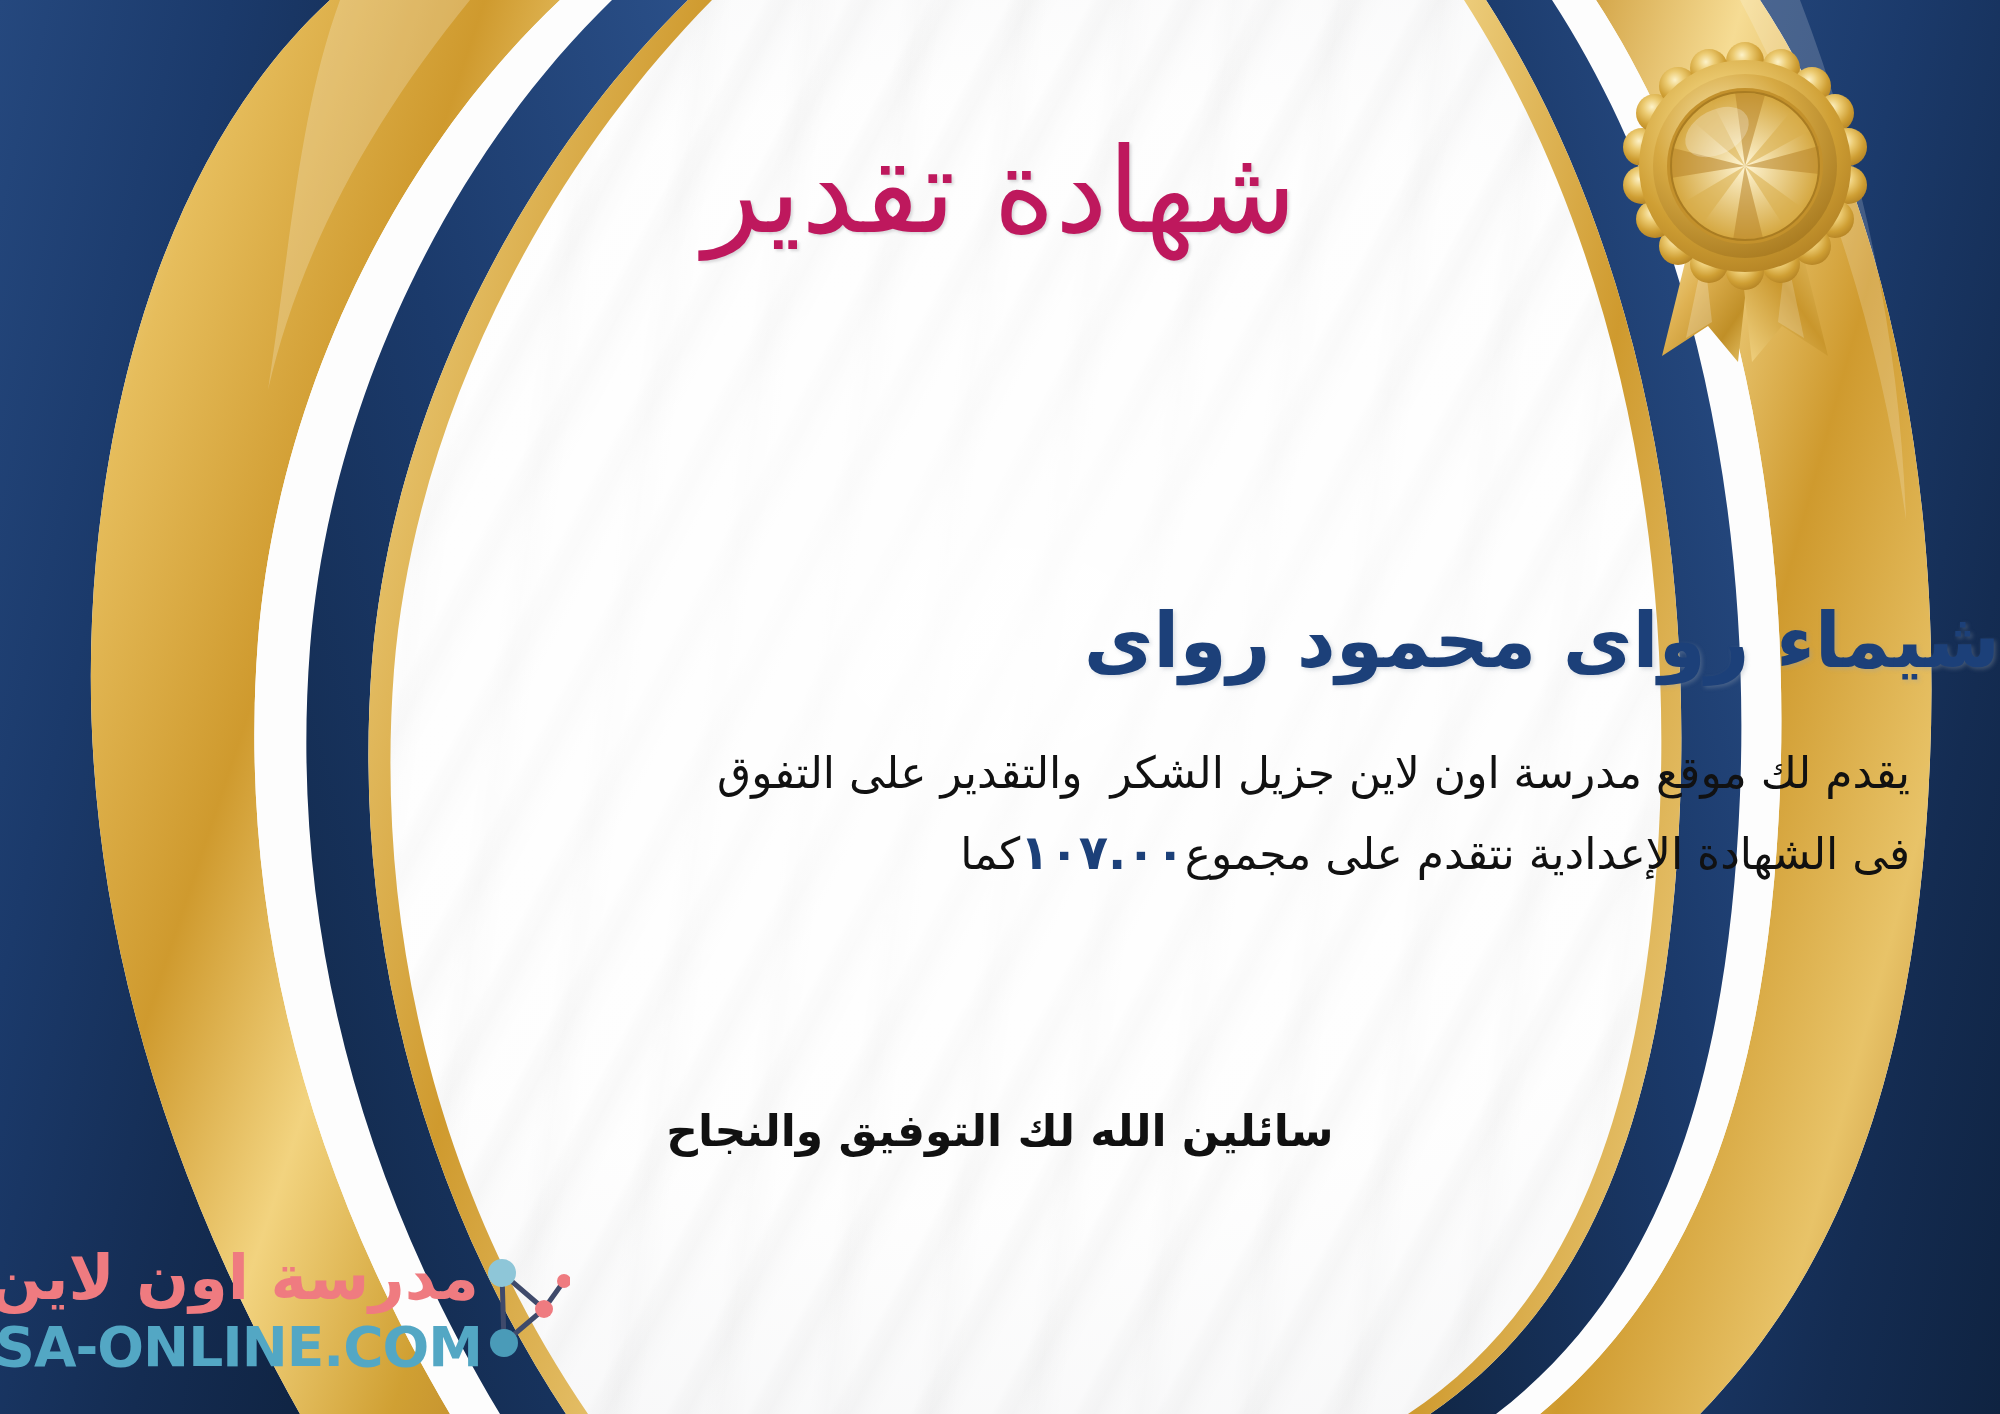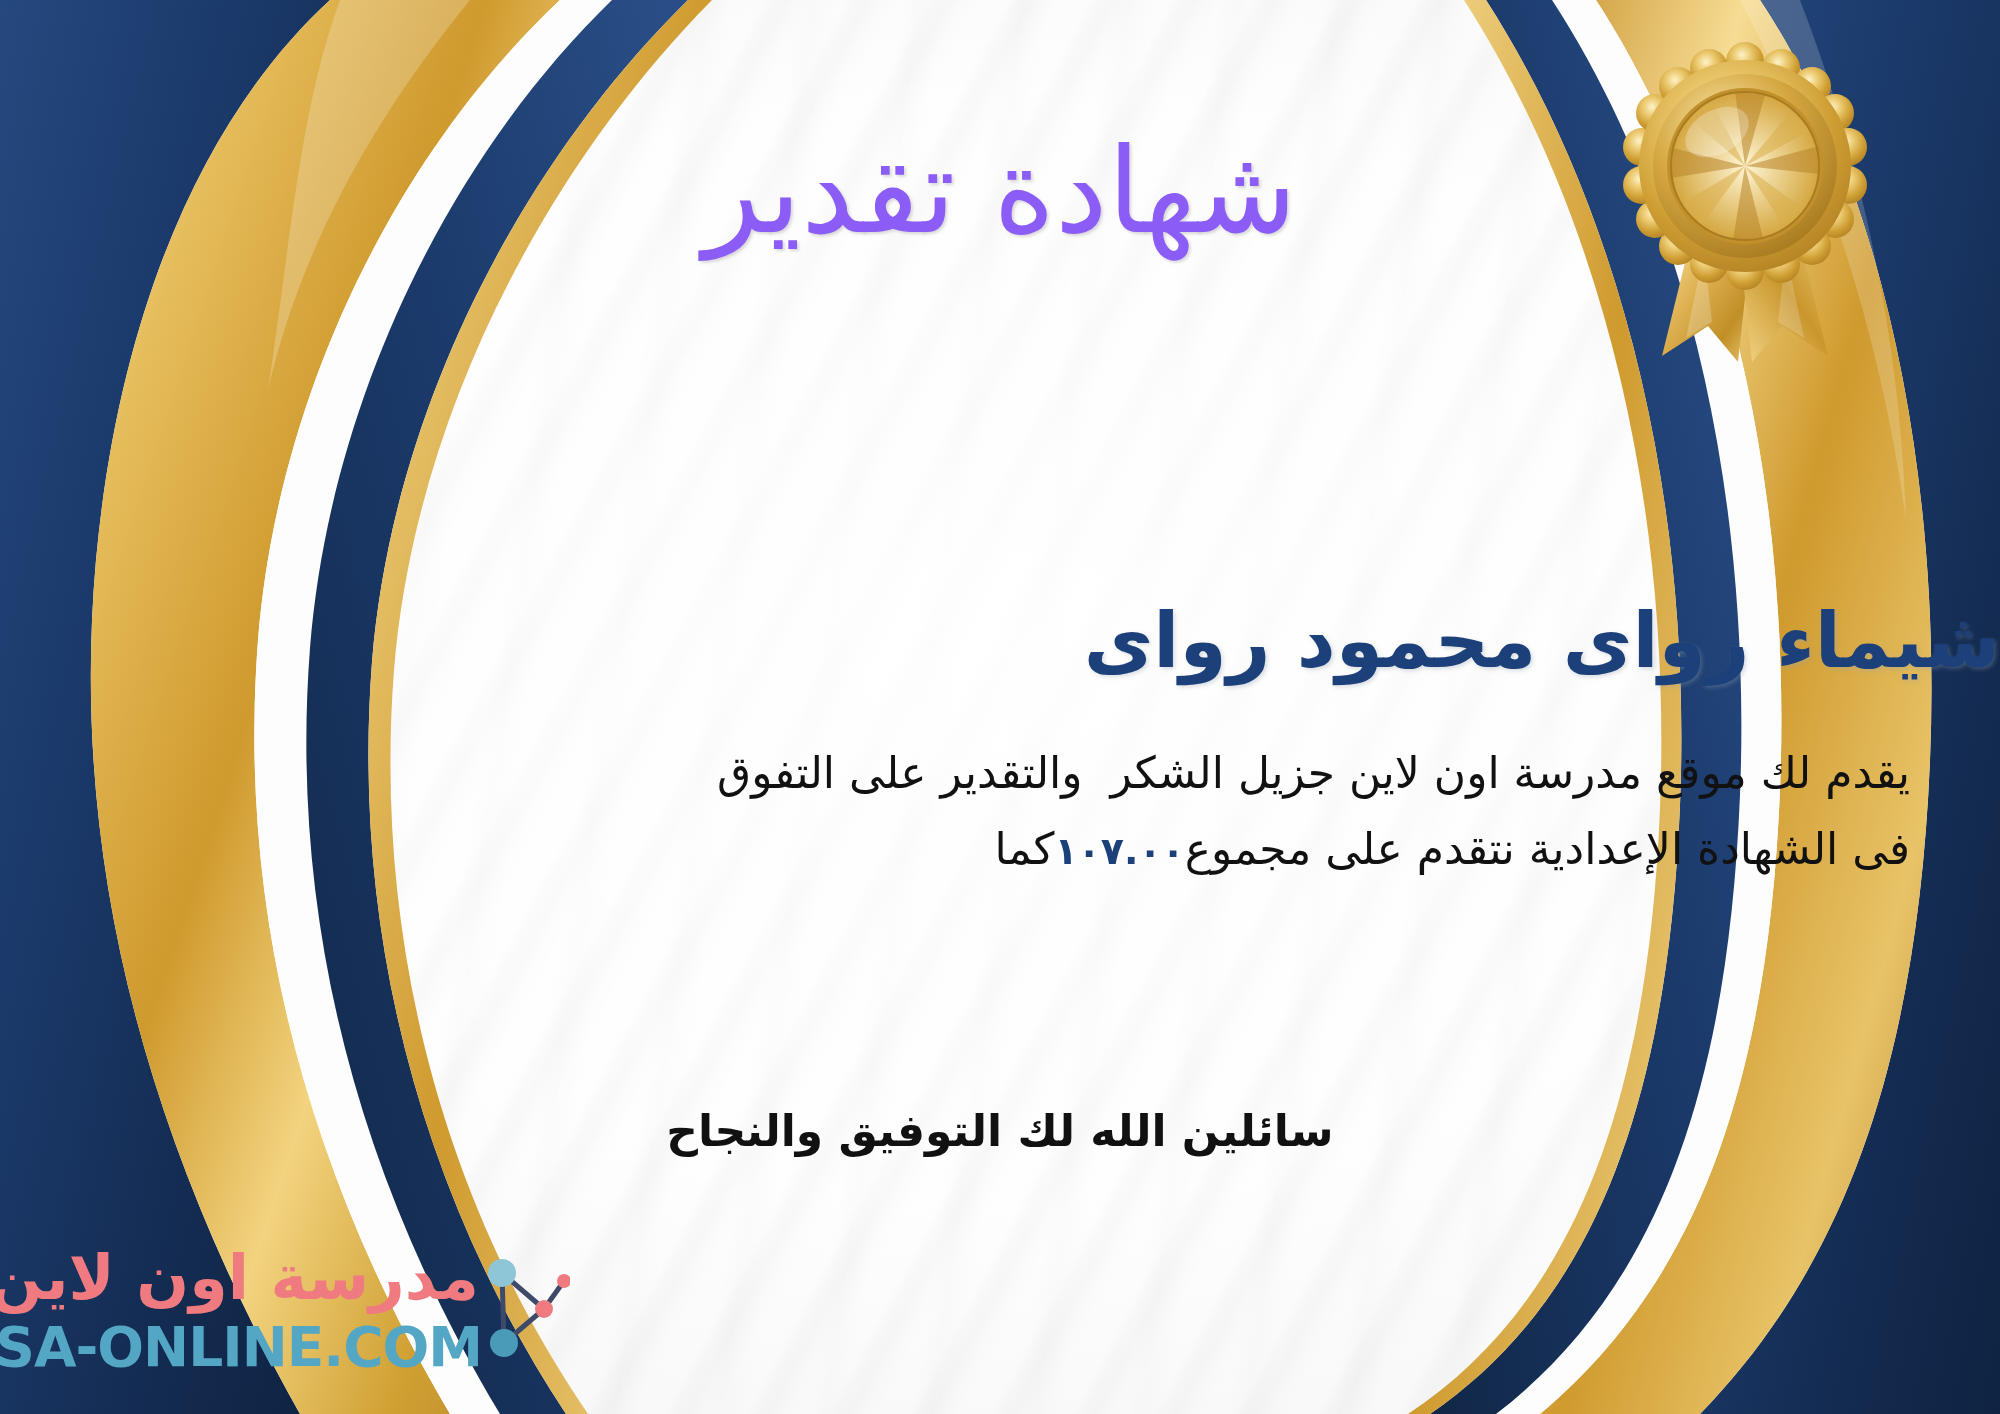--- a/index.html
+++ b/index.html
@@ -53,21 +53,21 @@
     position:absolute;
     left:0; top:0; width:2000px; height:1414px;
     direction:rtl;
   }
   .title {
     position:absolute;
     top:118px; left:0; width:2000px;
     text-align:center;
     font-size:118px;
     font-weight:400;
-    color:#8b5cf6;
+    color:#be185d;
     letter-spacing:0px;
     line-height:1.25;
     text-shadow:2px 2px 3px rgba(150,150,155,0.35);
   }
   .recipient {
     position:absolute;
     top:544px; left:0; width:2000px;
     text-align:right;
     font-size:76px;
     font-weight:700;
@@ -82,21 +82,21 @@
     text-align:right;
     color:#111;
     font-size:44px;
     line-height:1.72;
     font-weight:400;
   }
   .body-block .ln { display:block; white-space:pre; }
   .score {
     color:#1c4079;
     font-weight:700;
-    font-size:38px;
+    font-size:48px;
     letter-spacing:1px;
   }
   .closing {
     position:absolute;
     top:1105px; left:0; width:2000px;
     text-align:center;
     font-size:44px;
     color:#111;
     font-weight:700;
   }

